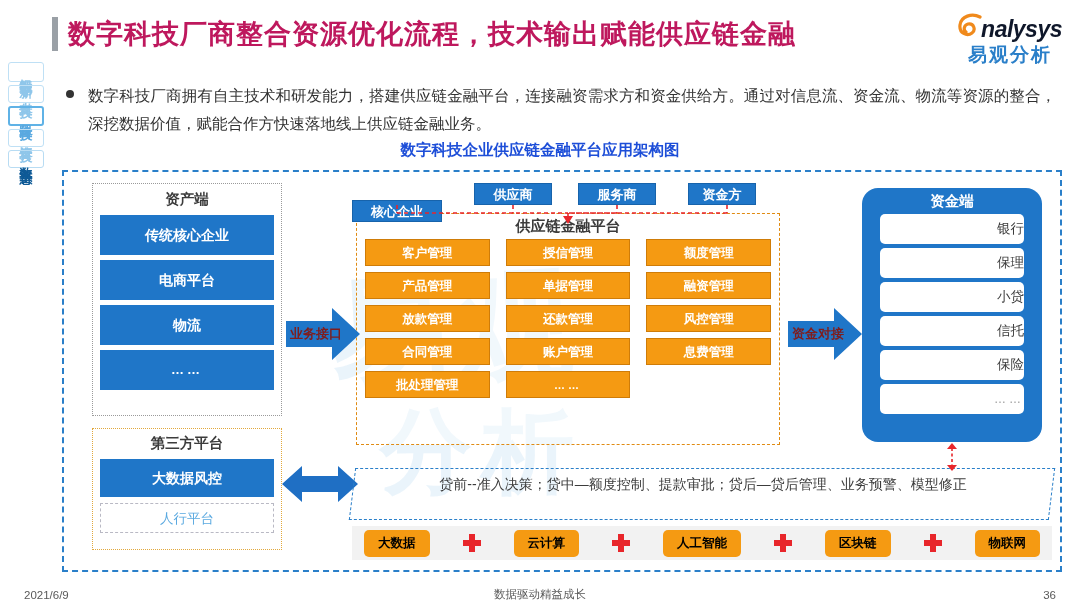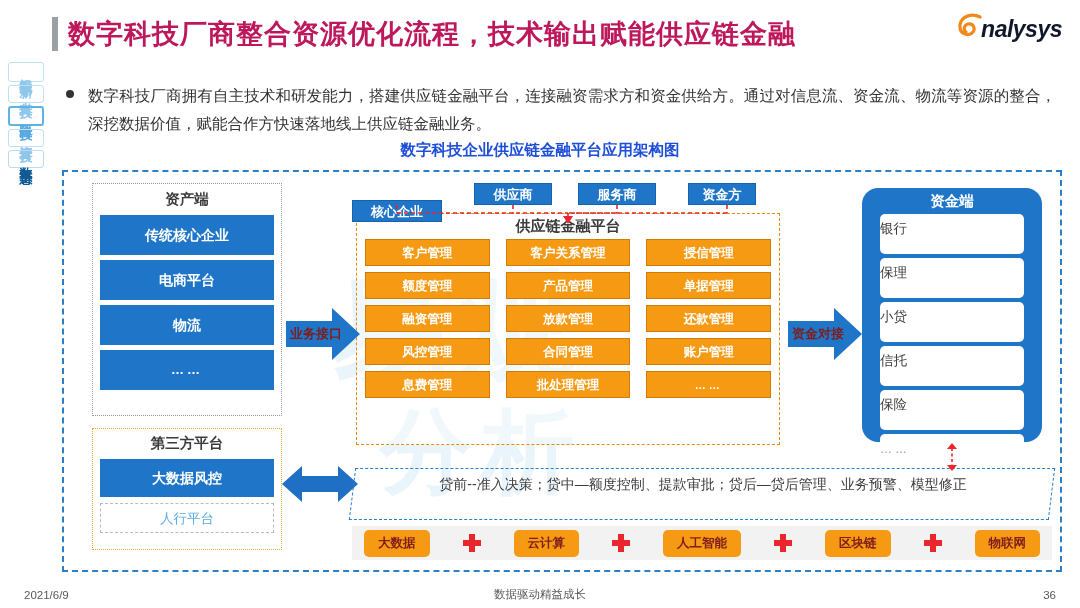--- a/index.html
+++ b/index.html
@@ -208,22 +208,22 @@
     width: 180px; height: 254px;
     background: #1f76c8; border-radius: 16px;
     z-index: 3; padding: 4px 18px 8px 18px;
   }
   .fund-title {
     text-align: center; font-size: 14.5px; font-weight: bold;
     color: #fff; margin-bottom: 3px;
   }
   .fund-cell {
     background: #fff; border-radius: 5px;
-    text-align: left; font-size: 13.5px; color: #3c3c3c;
-    height: 40px; line-height: 30px;
+    text-align: right; font-size: 13.5px; color: #3c3c3c;
+    height: 30px; line-height: 30px;
     margin-bottom: 4px;
   }
   .fund-cell.dots { letter-spacing: 3px; font-size: 12px; color: #9a9a9a; }
 
   
   .callout {
     position: absolute; left: 352px; top: 468px;
     width: 700px; height: 52px;
     z-index: 4;
   }
@@ -240,21 +240,21 @@
 
   .tech-strip {
     position: absolute; left: 352px; top: 526px;
     width: 700px; height: 34px;
     background: #f2f2f2;
     display: flex; align-items: center; justify-content: space-between;
     padding: 0 12px;
     z-index: 4;
   }
   .tech-tag {
-    background: #f59a12; color: #7f1d1d; border-radius: 5px;
+    background: #f59a12; color: #000000; border-radius: 5px;
     font-size: 12.5px; font-weight: bold;
     padding: 5px 14px;
     white-space: nowrap;
   }
   .plus {
     position: relative; width: 18px; height: 18px; flex: none;
   }
   .plus:before, .plus:after {
     content: ""; position: absolute; background: #e8262b;
   }
@@ -287,20 +287,21 @@
 
 <div class="logo">
   <div class="logo-row">
     <span class="logo-a">
       <svg width="26" height="28" viewBox="0 0 26 28">
         <path d="M22 4 C14 0, 3 3, 2 12 C1 20, 9 24, 14 20 C18 17, 16 10, 10 11 C6 12, 5 17, 8 19" fill="none" stroke="#f08a1c" stroke-width="3.2" stroke-linecap="round"></path>
       </svg>
     </span>
     <span class="logo-word">nalysys</span>
   </div>
+  <div class="logo-cn">易观分析</div>
 </div>
 
 <div class="sidebar">
   <div class="side-item">银行数字创新</div>
   <div class="side-item">支付科技</div>
   <div class="side-item strong">保险科技</div>
   <div class="side-item">资管科技</div>
   <div class="side-item active">数字普惠</div>
 </div>
 
@@ -356,21 +357,20 @@
 <svg style="position:absolute;left:352px;top:205px;width:430px;height:20px;z-index:4;">
   <path d="M45 0 L45 8 M45 8 L216 8 M161 0 L161 8 M265 0 L265 8 M265 8 L216 8 M375 0 L375 8 M375 8 L216 8" stroke="#e8262b" stroke-width="1.6" stroke-dasharray="4 3" fill="none"></path>
   <path d="M216 8 L216 12" stroke="#e8262b" stroke-width="1.6" fill="none"></path>
   <path d="M211 11 L221 11 L216 19 Z" fill="#e8262b"></path>
 </svg>
 
 <div class="platform">
   <div class="platform-title">供应链金融平台</div>
   <div class="grid">
     <div class="og-cell">客户管理</div>
-    <div class="og-cell">客户关系管理</div>
     <div class="og-cell">授信管理</div>
     <div class="og-cell">额度管理</div>
     <div class="og-cell">产品管理</div>
     <div class="og-cell">单据管理</div>
     <div class="og-cell">融资管理</div>
     <div class="og-cell">放款管理</div>
     <div class="og-cell">还款管理</div>
     <div class="og-cell">风控管理</div>
     <div class="og-cell">合同管理</div>
     <div class="og-cell">账户管理</div>

